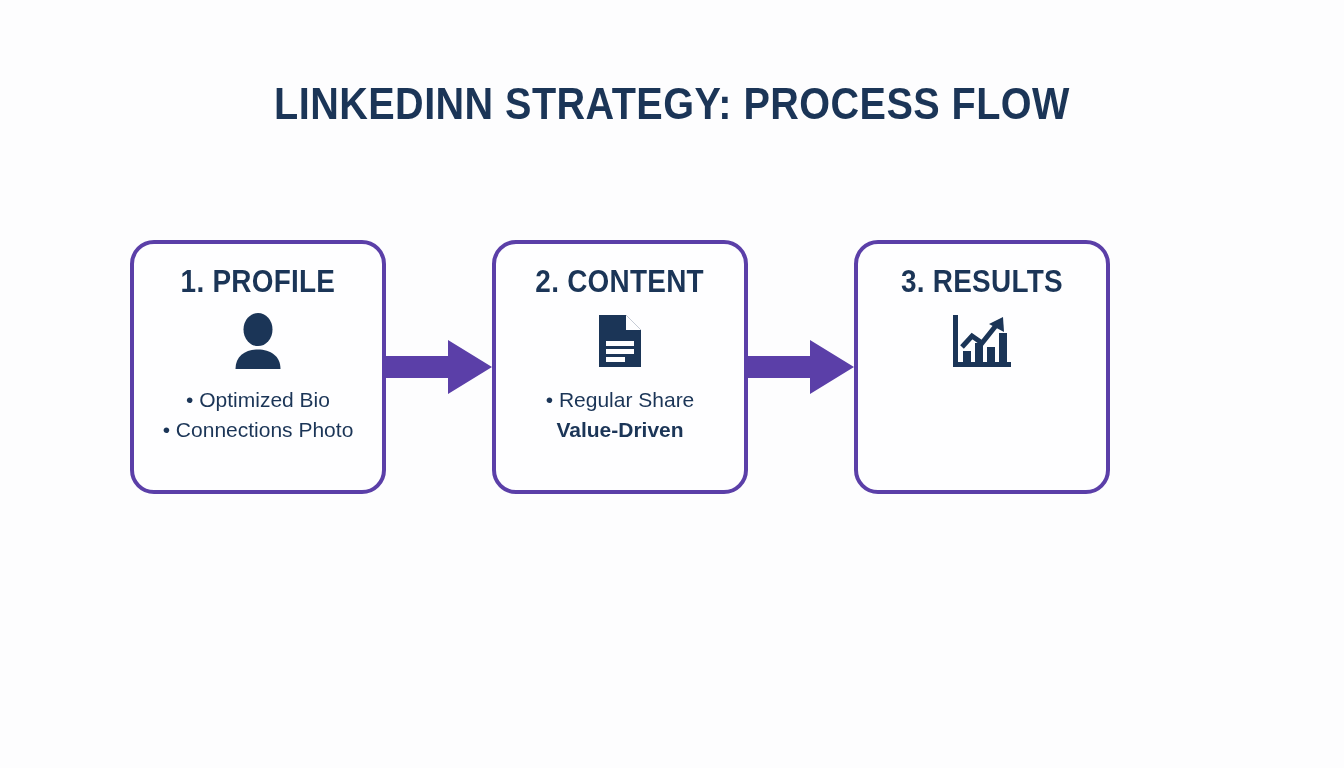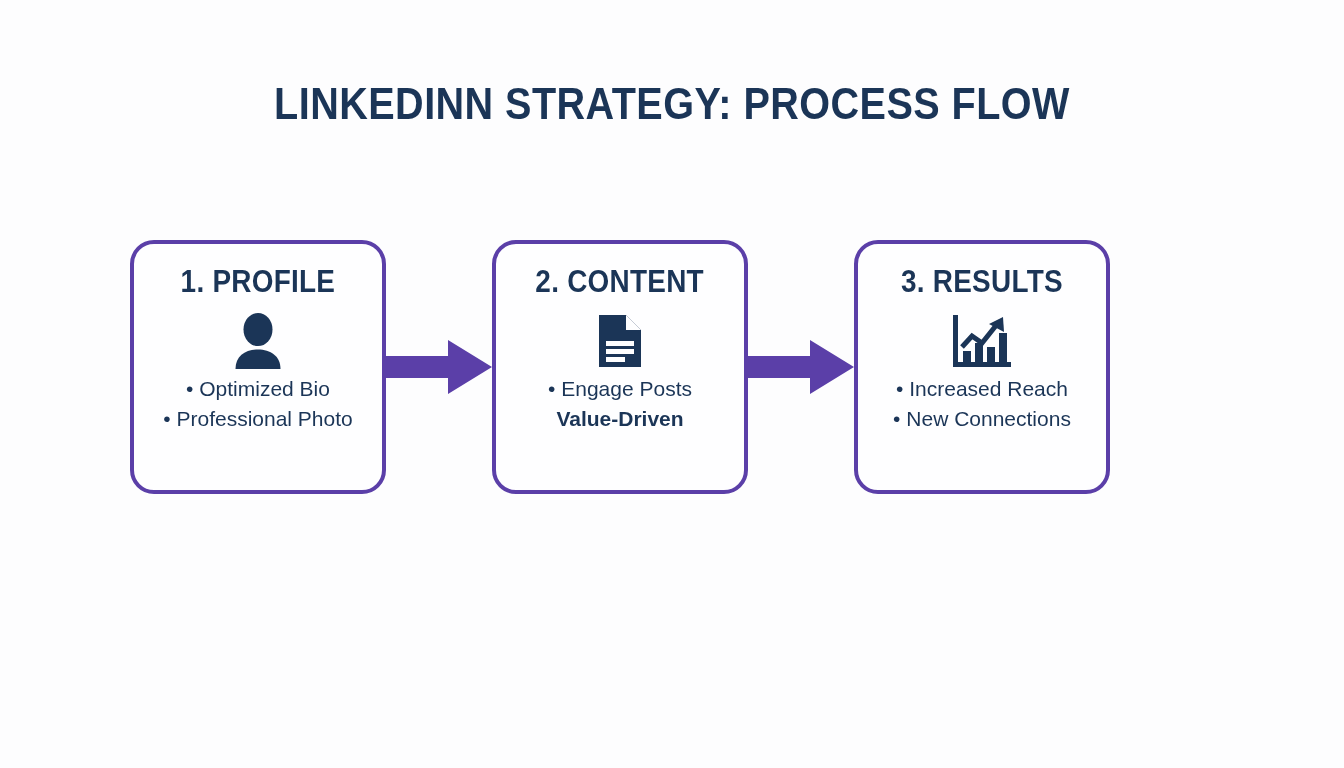--- a/index.html
+++ b/index.html
@@ -71,21 +71,21 @@
 
   .card-icon {
     margin-top: 12px;
     height: 58px;
     display: flex;
     align-items: center;
     justify-content: center;
   }
 
   .card-bullets {
-    margin-top: 4px;
+    margin-top: 15px;
     text-align: center;
     color: #1b3557;
     font-size: 21px;
     line-height: 1.42;
     padding: 0 10px;
   }
   .bullet-line {
     white-space: nowrap;
   }
   .bullet-cont {
@@ -120,21 +120,21 @@
       </svg>
     </div>
 
     <div class="card-bullets">
       <div class="bullet-line">
         <span>•</span>
         <span>Optimized Bio</span>
       </div>
       <div class="bullet-line">
         <span>•</span>
-        <span>Professional Photo</span>
+        <span>Connections Photo</span>
       </div>
     </div>
   </div>
 
   <div class="flow-arrow">
     <svg width="106" height="58" viewBox="0 0 106 58" aria-hidden="true">
       <polygon points="0,18 62,18 62,2 106,29 62,56 62,40 0,40" fill="#5b3fa8"></polygon>
     </svg>
   </div>
 
@@ -147,21 +147,21 @@
         <path d="M31 2 L46 17 H31 Z" fill="#fefeff"></path>
         <rect x="11" y="28" width="28" height="5" fill="#fefeff"></rect>
         <rect x="11" y="36" width="28" height="5" fill="#fefeff"></rect>
         <rect x="11" y="44" width="19" height="5" fill="#fefeff"></rect>
       </svg>
     </div>
 
     <div class="card-bullets">
       <div class="bullet-line">
         <span>•</span>
-        <span>Engage Posts</span>
+        <span>Regular Share</span>
       </div>
       <div class="bullet-cont">Value-Driven</div>
     </div>
   </div>
 
   <div class="flow-arrow">
     <svg width="106" height="58" viewBox="0 0 106 58" aria-hidden="true">
       <polygon points="0,18 62,18 62,2 106,29 62,56 62,40 0,40" fill="#5b3fa8"></polygon>
     </svg>
   </div>
@@ -175,25 +175,15 @@
         <rect x="2" y="49" width="58" height="5" fill="#1b3557"></rect>
         <rect x="12" y="38" width="8" height="11" fill="#1b3557"></rect>
         <rect x="24" y="30" width="8" height="19" fill="#1b3557"></rect>
         <rect x="36" y="34" width="8" height="15" fill="#1b3557"></rect>
         <rect x="48" y="20" width="8" height="29" fill="#1b3557"></rect>
         <polyline points="11,34 21,23 31,30 47,10" fill="none" stroke="#1b3557" stroke-width="5" stroke-linejoin="miter" stroke-linecap="butt"></polyline>
         <polygon points="52,4 53,19 38,11" fill="#1b3557"></polygon>
       </svg>
     </div>
 
-    <div class="card-bullets">
-      <div class="bullet-line">
-        <span>•</span>
-        <span>Increased Reach</span>
-      </div>
-      <div class="bullet-line">
-        <span>•</span>
-        <span>New Connections</span>
-      </div>
-    </div>
   </div>
 
 </div>
 
 </body></html>

